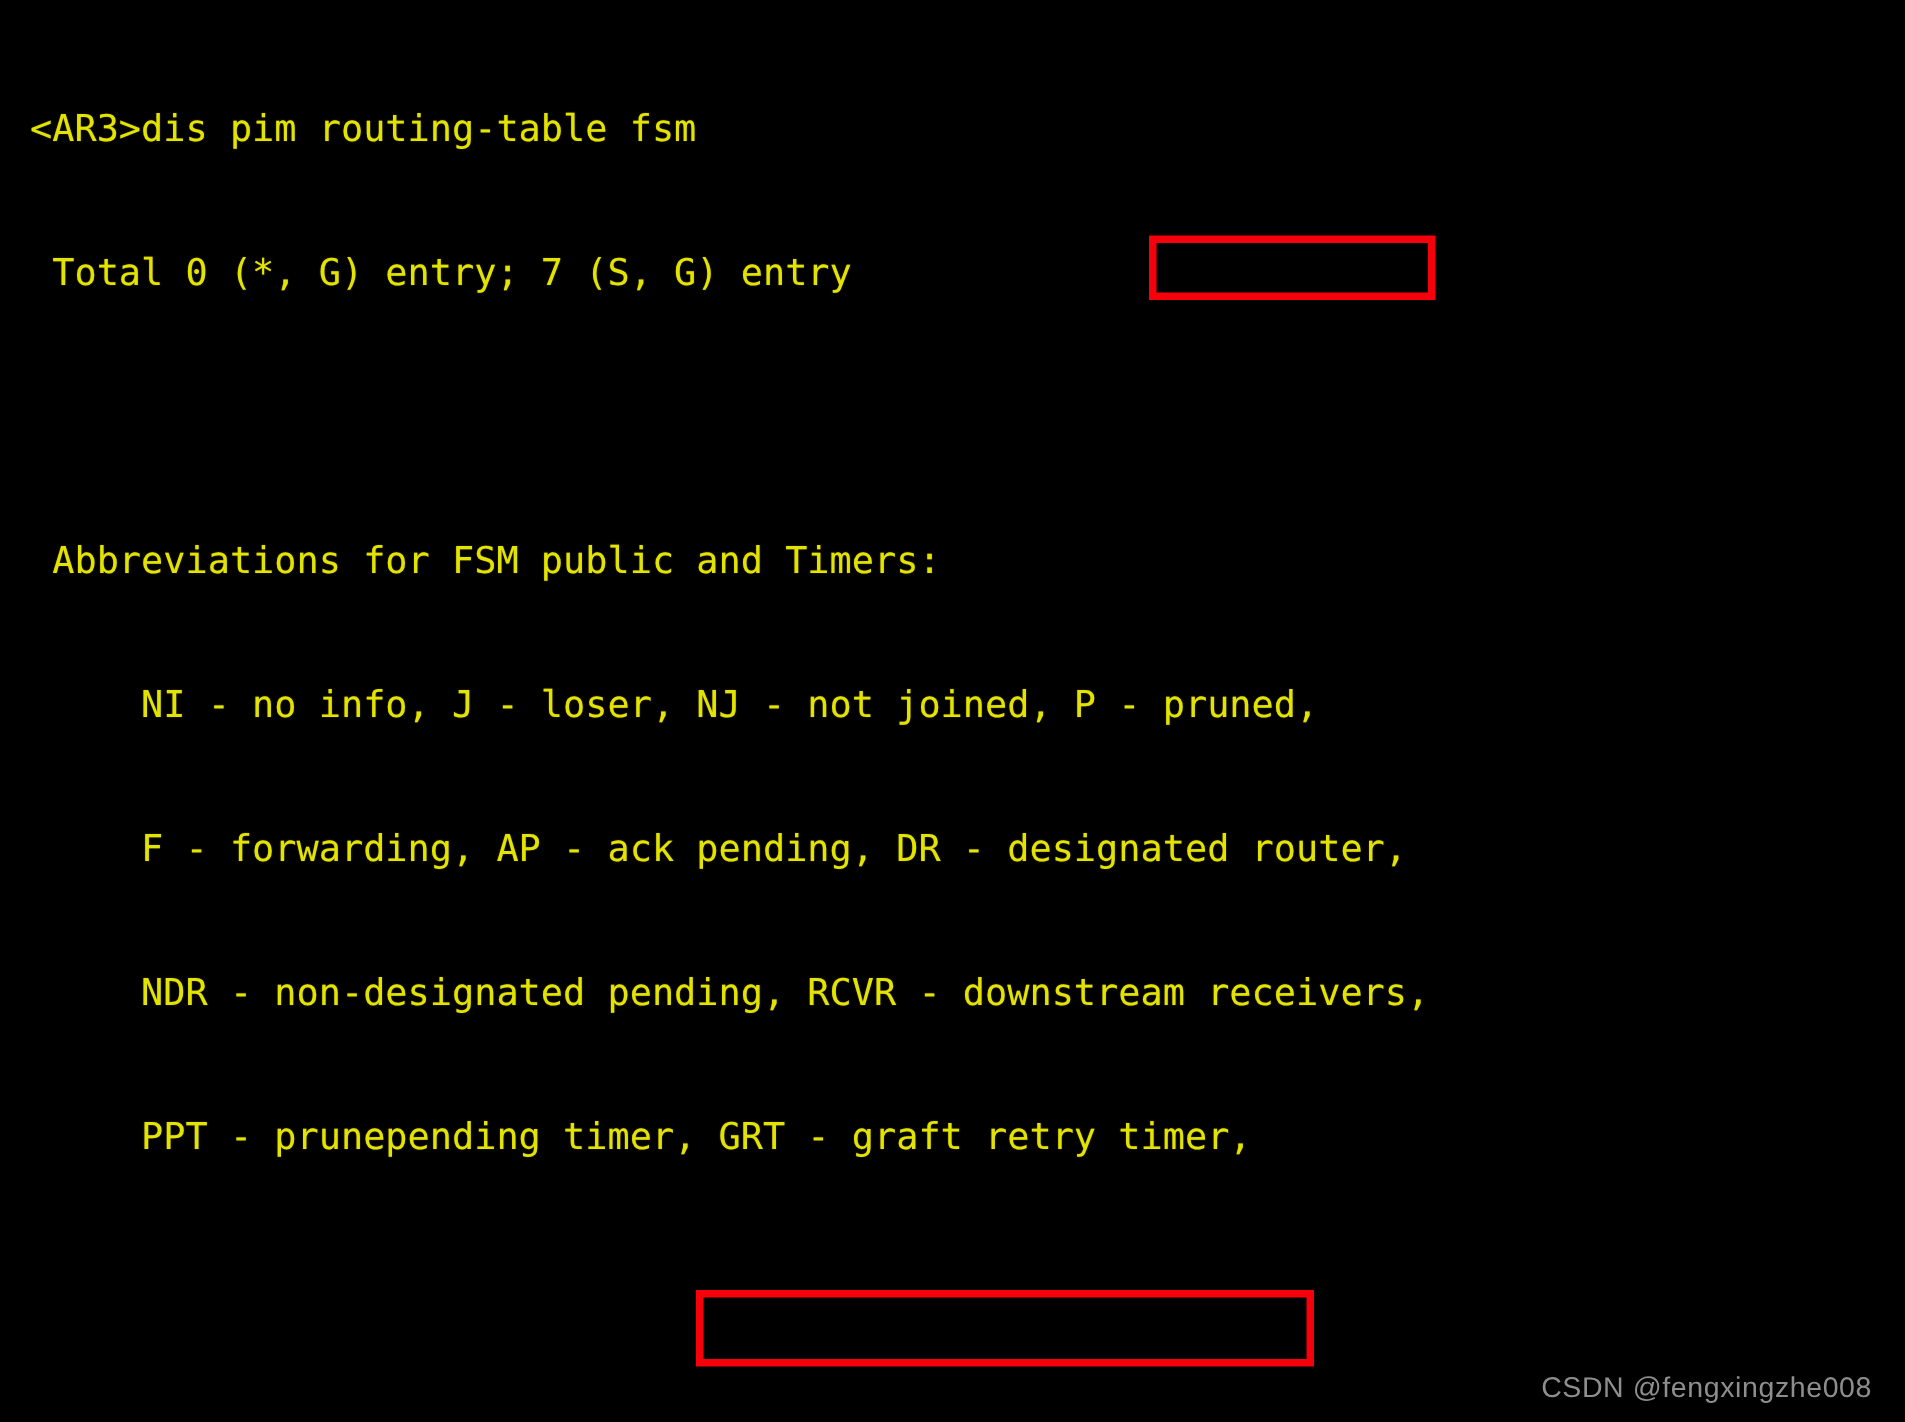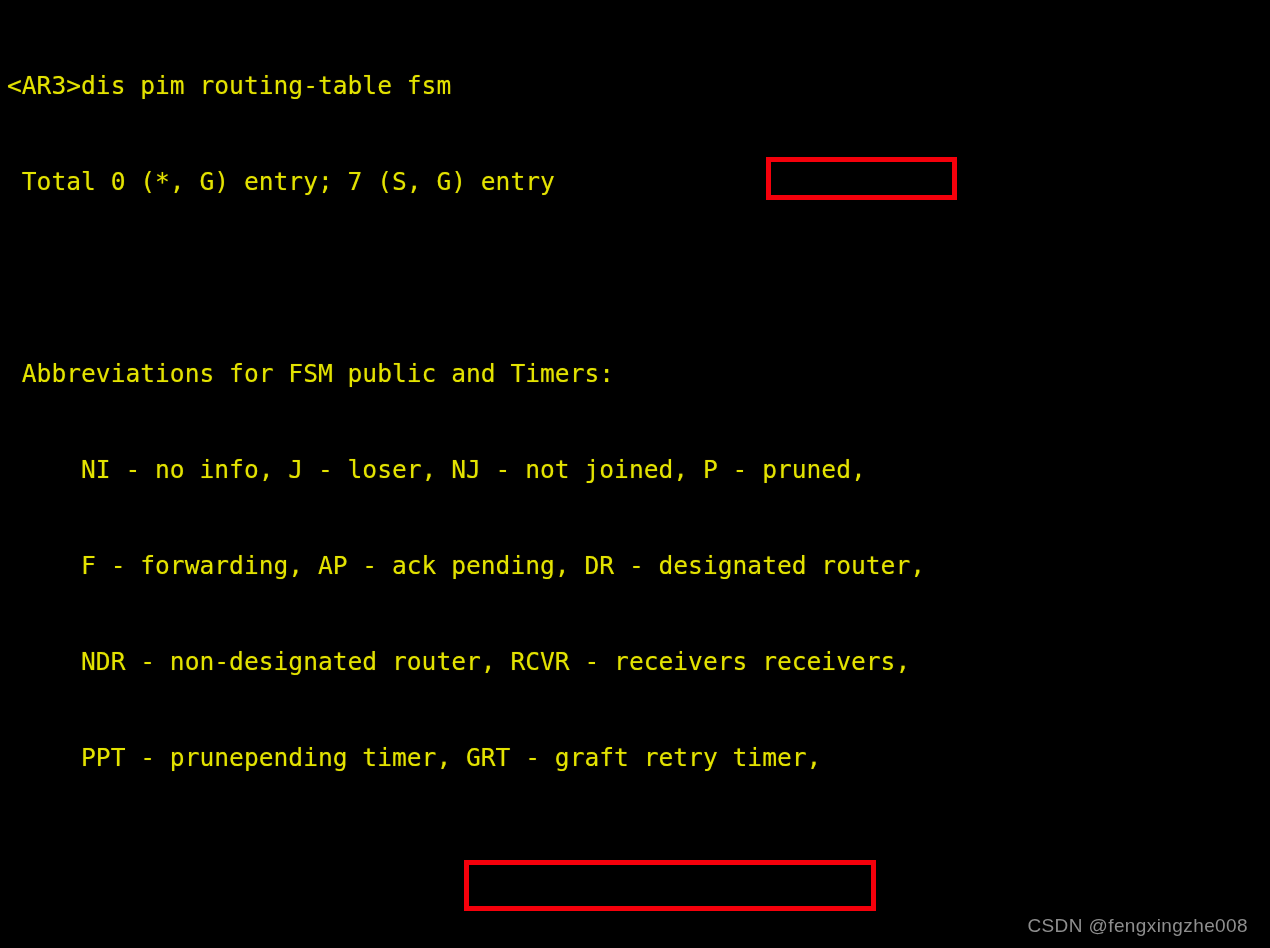--- a/index.html
+++ b/index.html
@@ -32,20 +32,21 @@
     top: 6px;
     width: 1263px;
     white-space: pre;
   }
   .line {
     display: block;
     height: 32px;
     white-space: pre;
     color: #e3e300;
     text-shadow: 0 0 1px rgba(180,160,0,0.55);
+    margin-left: 13px;
   }
   .line.blank {
     color: transparent;
   }
   
   .hl-box {
     position: absolute;
     border: 5px solid #f5000b;
     box-sizing: border-box;
     pointer-events: none;
@@ -79,21 +80,21 @@
 
 <div id="terminal">
 
   <div id="console-lines">
     <span class="line">&lt;AR3&gt;dis pim routing-table fsm</span>
     <span class="line"> Total 0 (*, G) entry; 7 (S, G) entry</span>
     <span class="line blank"></span>
     <span class="line"> Abbreviations for FSM public and Timers:</span>
     <span class="line">     NI - no info, J - loser, NJ - not joined, P - pruned,</span>
     <span class="line">     F - forwarding, AP - ack pending, DR - designated router,</span>
-    <span class="line">     NDR - non-designated router, RCVR - receivers receivers,</span>
+    <span class="line">     NDR - non-designated pending, RCVR - downstream receivers,</span>
     <span class="line">     PPT - prunepending timer, GRT - graft retry timer,</span>
     
     
     
     
     
     
     
     
     

